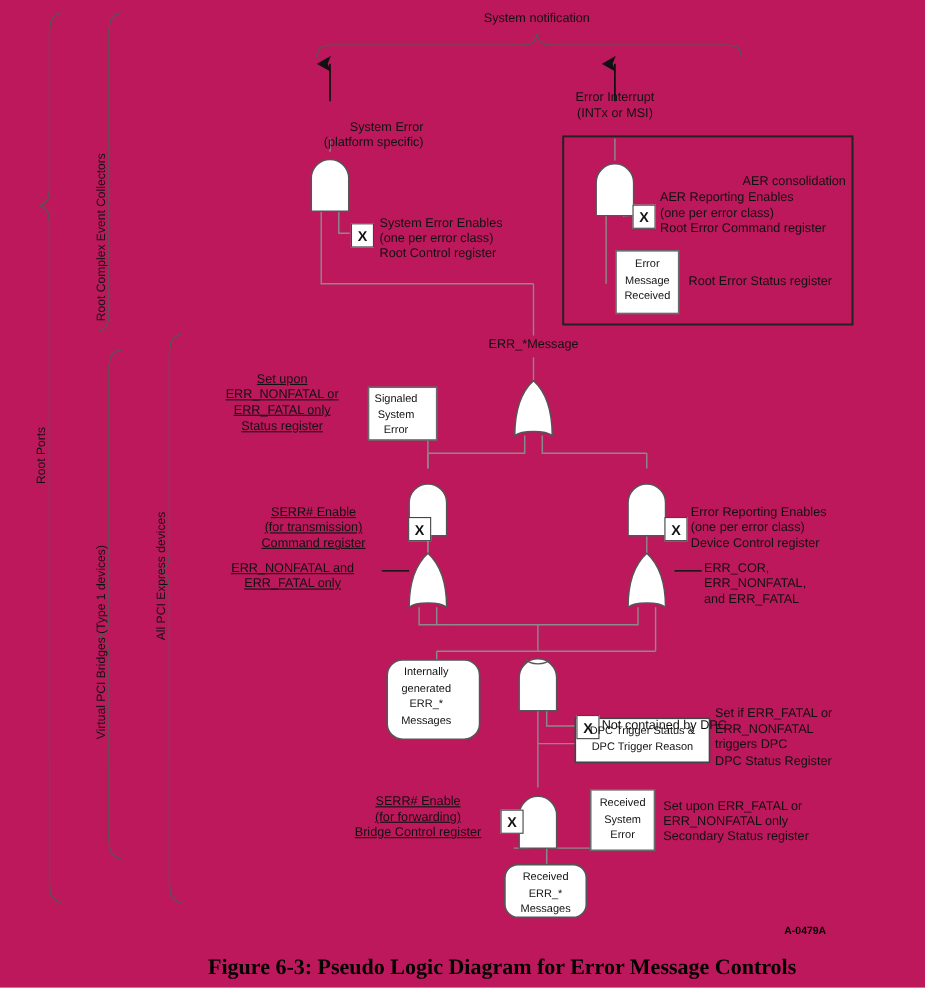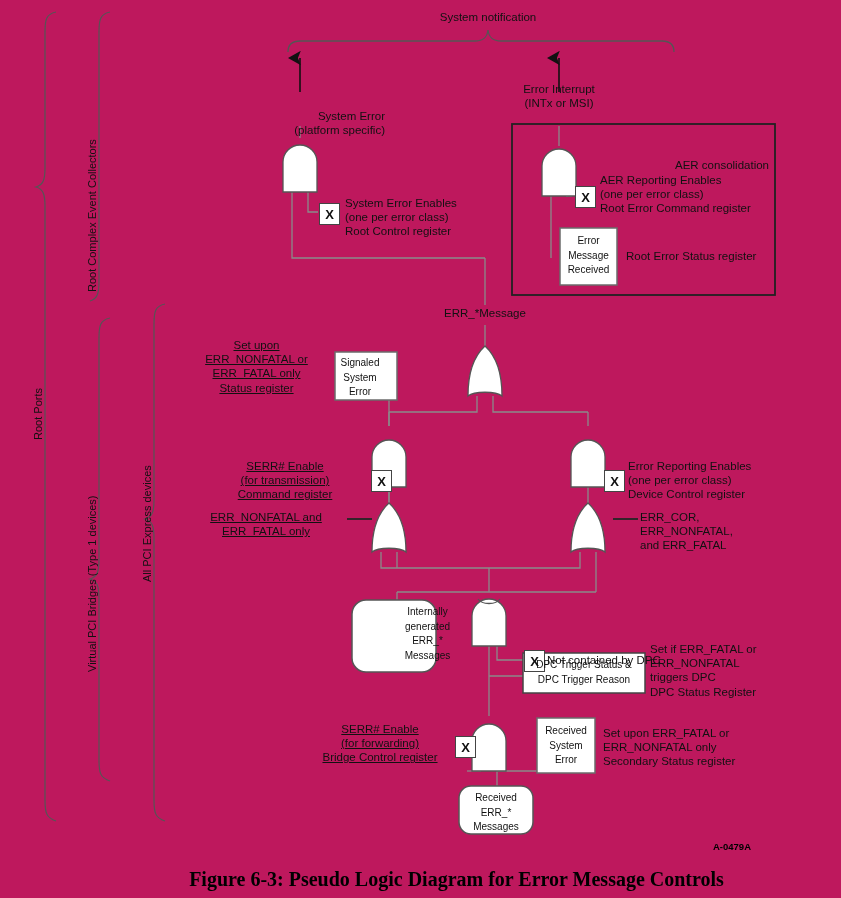--- a/index.html
+++ b/index.html
@@ -246,21 +246,21 @@
 ERR_FATAL only</div>
 
   <div class="lbl" style="left:628px;top:459px;width:200px;">Error Reporting Enables
 (one per error class)
 Device Control register</div>
   <div class="xbox" style="left:604px;top:470px;width:19px;height:20px;">X</div>
   <div class="lbl" style="left:640px;top:510px;width:180px;">ERR_COR,
 ERR_NONFATAL,
 and ERR_FATAL</div>
 
-  <div class="boxtxt" style="left:352px;top:605px;width:71px;padding-left:40px;">Internally
+  <div class="boxtxt" style="left:352px;top:605px;width:71px;">Internally
 generated
 ERR_*
 Messages</div>
 
   <div class="xbox" style="left:524px;top:650px;width:19px;height:20px;">X</div>
   <div class="lbl" style="left:547px;top:653px;width:200px;">Not contained by DPC</div>
   <div class="boxtxt" style="left:523px;top:658px;width:122px;">DPC Trigger Status &amp;
 DPC Trigger Reason</div>
   <div class="lbl" style="left:650px;top:642px;width:190px;">Set if ERR_FATAL or
 ERR_NONFATAL

